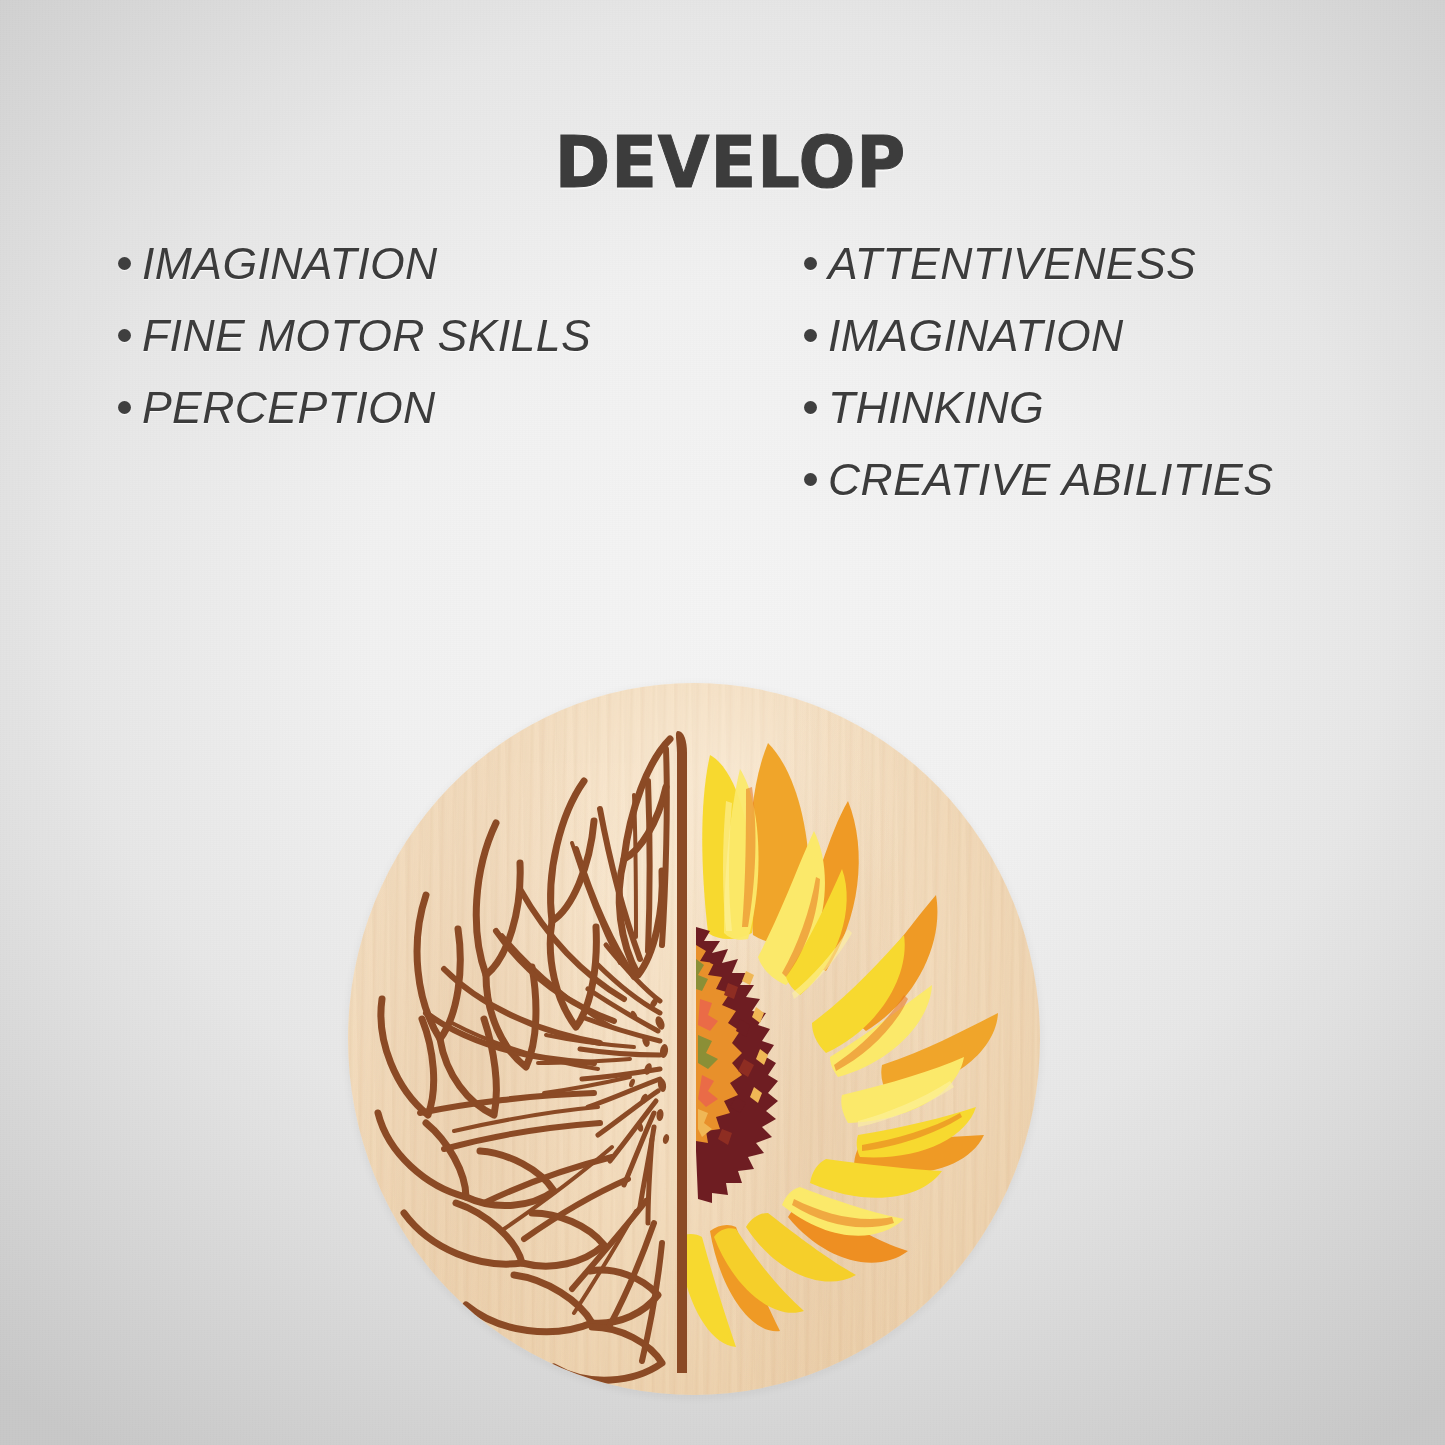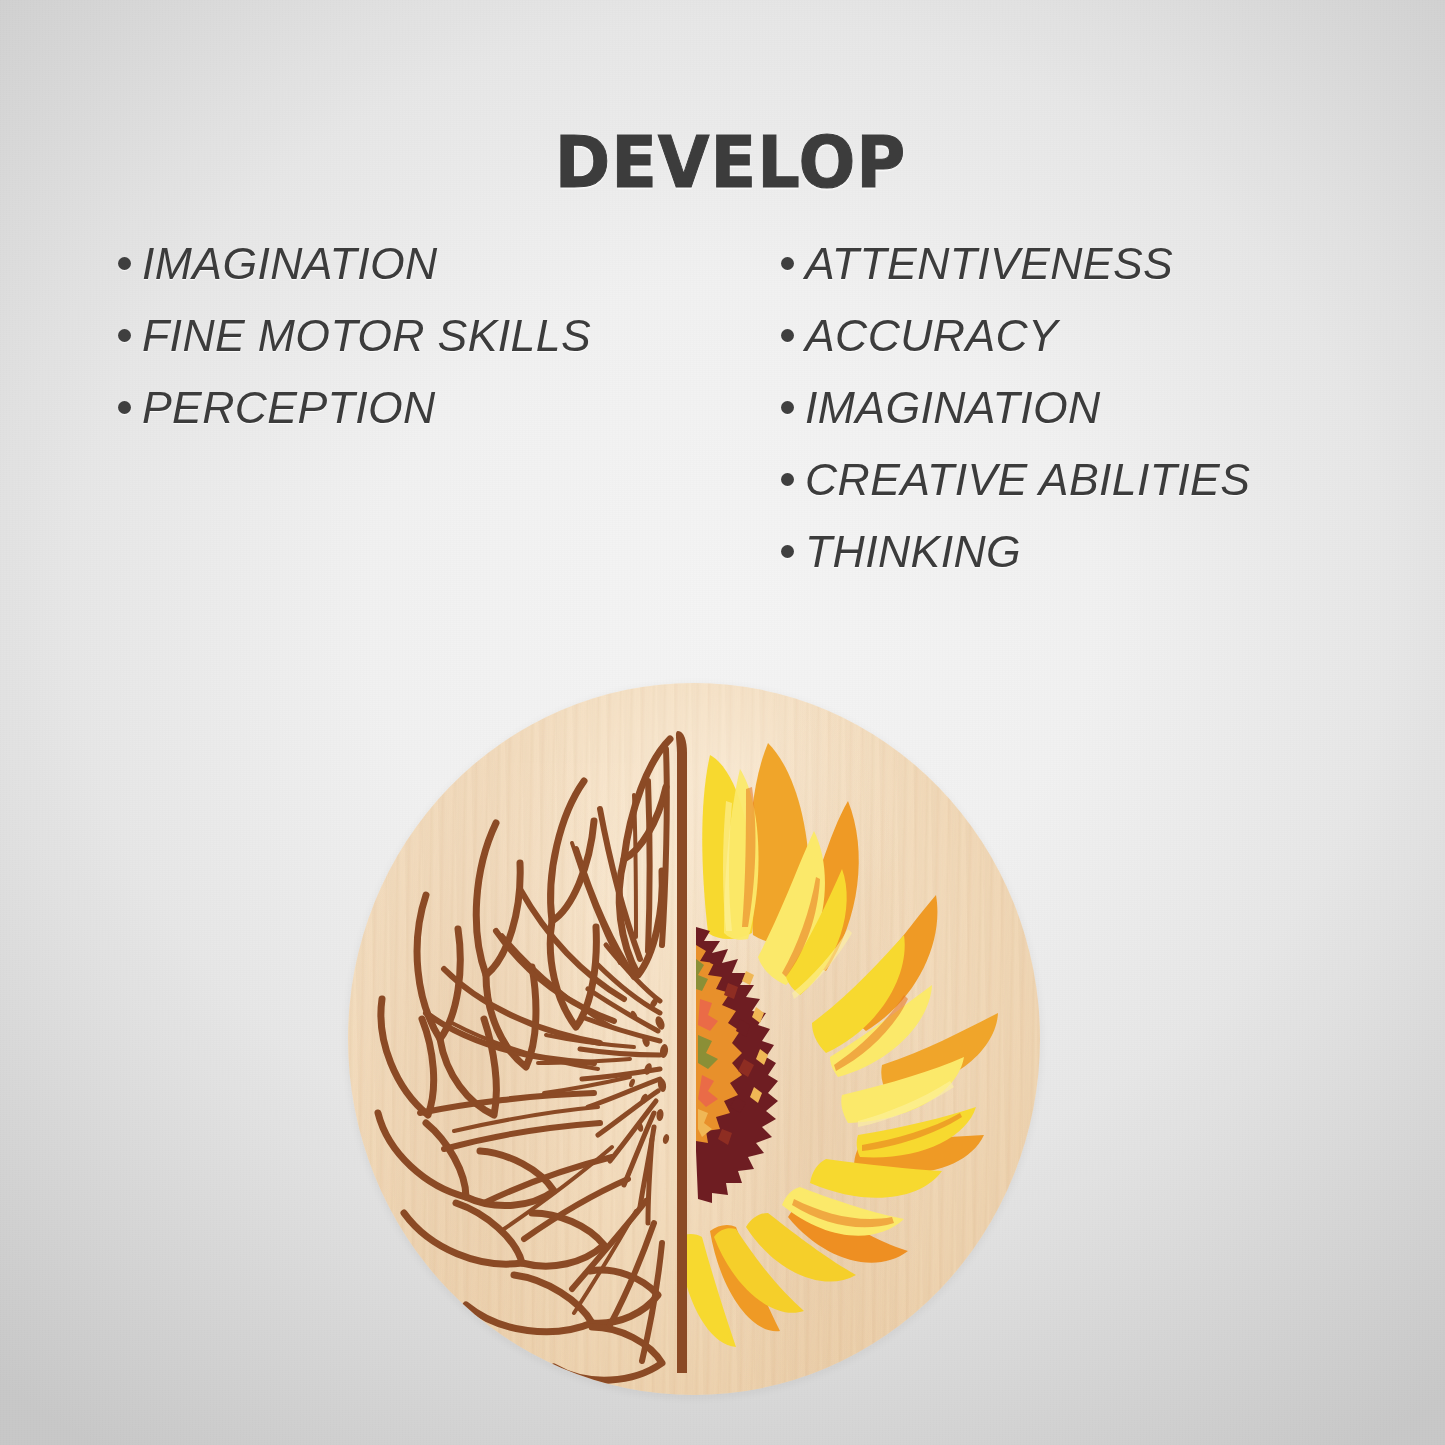--- a/index.html
+++ b/index.html
@@ -34,21 +34,21 @@
     color:#3c3c3c;
     transform:scaleX(.93);
     text-shadow:0 2px 2px rgba(255,255,255,.85), 0 -1px 1px rgba(255,255,255,.5);
     -webkit-text-stroke:1px #3c3c3c;
   }
 
   .col{
     position:absolute;top:228px;
   }
   #col-left{left:118px;width:600px;}
-  #col-right{left:781px;width:620px;}
+  #col-right{left:804px;width:620px;}
 
   .bullet-item{
     display:flex;align-items:baseline;
     height:72px;
     line-height:72px;
     white-space:nowrap;
     font-style:italic;
   }
   .dot{
     width:13px;height:13px;border-radius:50%;
@@ -130,33 +130,29 @@
     </div>
   </div>
 
   <div class="col" id="col-right">
     <div class="bullet-item">
       <span class="dot"></span>
       <span class="bullet-label">ATTENTIVENESS</span>
     </div>
     <div class="bullet-item">
       <span class="dot"></span>
-      <span class="bullet-label">ACCURACY</span>
-    </div>
-    <div class="bullet-item">
-      <span class="dot"></span>
       <span class="bullet-label">IMAGINATION</span>
     </div>
     <div class="bullet-item">
       <span class="dot"></span>
+      <span class="bullet-label">THINKING</span>
+    </div>
+    <div class="bullet-item">
+      <span class="dot"></span>
       <span class="bullet-label">CREATIVE ABILITIES</span>
-    </div>
-    <div class="bullet-item">
-      <span class="dot"></span>
-      <span class="bullet-label">THINKING</span>
     </div>
   </div>
 
   <div id="disc-wrap">
     <div id="disc">
       <div class="grain"></div>
       <div class="grain2"></div>
     </div>
 
     <svg id="flower-svg" viewBox="0 0 692 712">

